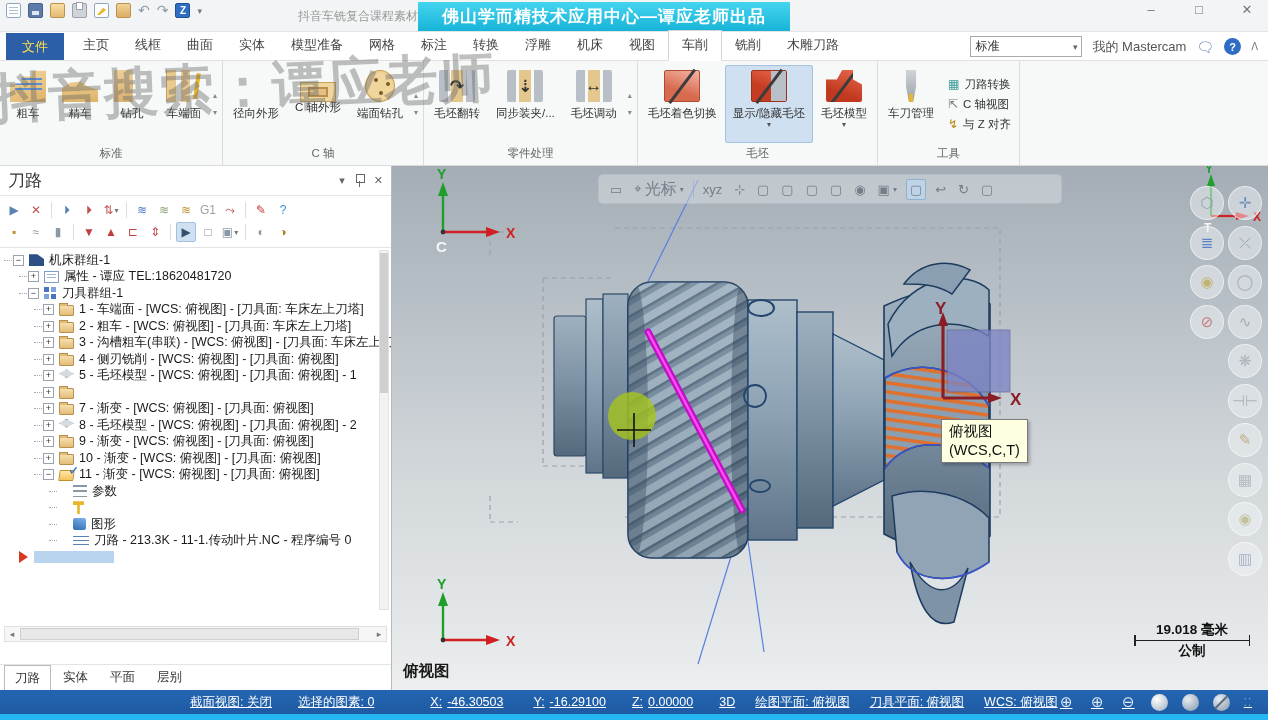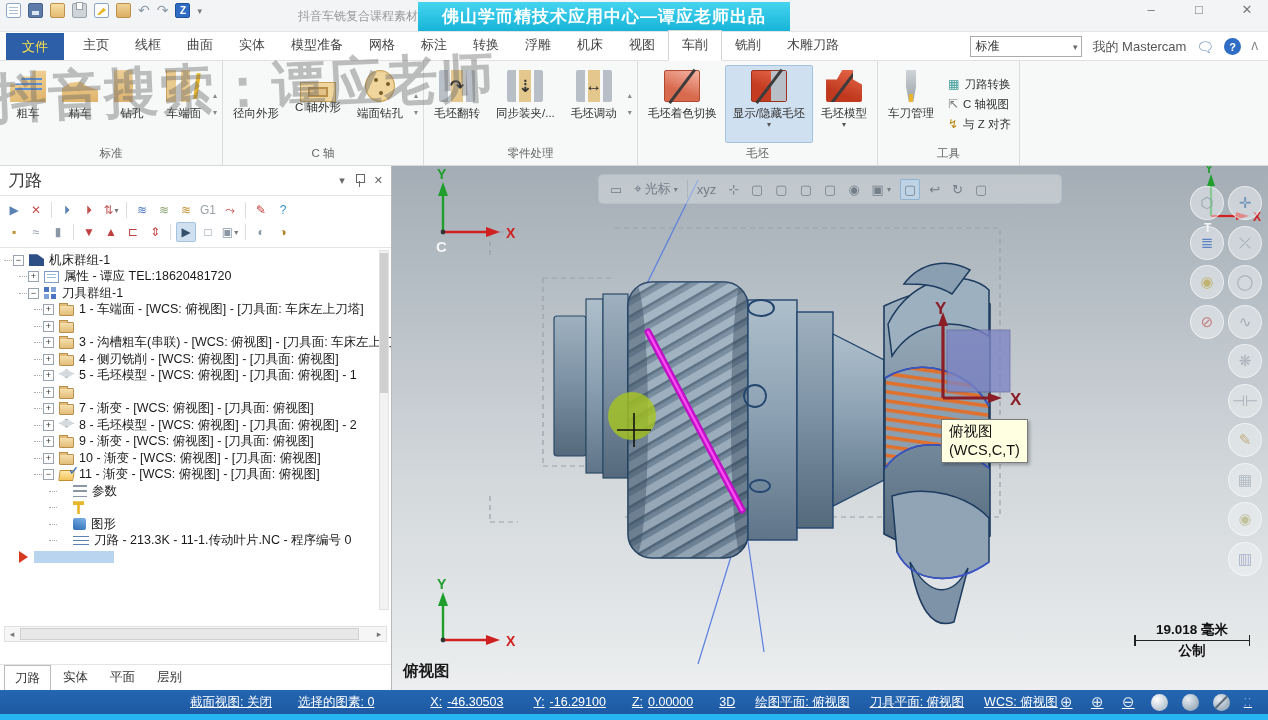--- a/index.html
+++ b/index.html
@@ -134,21 +134,21 @@
   .hscroll .hthumb{position:absolute;left:1px;top:1px;bottom:1px;width:96%;background:#e8e8e8;border:1px solid #d0d0d0;}
   .pspacer{height:20px;}
   .ptabs{height:26px;display:flex;align-items:flex-end;padding-left:4px;border-top:1px solid #e4e4e4;gap:2px;}
   .ptab{font-size:12.5px;color:#333;padding:4px 10px;}
   .ptab.active{border:1px solid #bbb;border-bottom:none;background:#fff;margin-bottom:-1px;}
 
   
   .viewport{position:relative;flex:1;height:100%;background:linear-gradient(#a4adb5 0%,#b7bfc6 25%,#d3d8db 60%,#eceeef 100%);overflow:hidden;}
   .vp-toolbar{position:absolute;left:206px;top:8px;width:464px;height:30px;background:rgba(228,233,237,0.42);border:1px solid rgba(170,182,192,0.55);border-radius:5px;display:flex;align-items:center;padding:0 8px;gap:6px;}
   .vti{font-size:13px;color:rgba(90,102,114,0.75);display:flex;align-items:center;gap:3px;padding:2px 3px;border-radius:2px;white-space:nowrap;}
-  .vti .t{font-size:13px;}
+  .vti .t{font-size:16px;}
   .vti.hl{background:rgba(190,214,236,0.8);border:1px solid rgba(140,175,205,0.9);}
   .vti .c8{font-size:8px;}
   .side-btn{position:absolute;width:34px;height:34px;border-radius:50%;background:rgba(240,243,245,0.5);border:1px solid rgba(255,255,255,0.55);display:flex;align-items:center;justify-content:center;font-size:15px;}
   .tooltip{position:absolute;left:549px;top:253px;background:#ffffe1;border:1px solid #7a7a7a;box-shadow:2px 2px 3px rgba(0,0,0,0.25);padding:2px 7px;font-size:14.5px;color:#111;line-height:1.32;z-index:20;}
   .scalebar{position:absolute;right:18px;bottom:30px;width:116px;text-align:center;color:#111;z-index:20;}
   .scalebar .line{position:relative;height:1.5px;background:#222;margin:1px 0;}
   .scalebar .line::before,.scalebar .line::after{content:"";position:absolute;top:-5px;width:1.5px;height:11px;background:#222;}
   .scalebar .line::before{left:0;}
   .scalebar .line::after{right:0;}
   .scalebar .v{font-size:13.5px;font-weight:bold;}
@@ -466,20 +466,21 @@
           <div class="trow" style="padding-left: 30px;">
             <span class="stub"></span>
             <span class="exp">+</span>
             <span class="ti ti-folder"></span>
             <span>1 - 车端面 - [WCS: 俯视图] - [刀具面: 车床左上刀塔]</span>
           </div>
           <div class="trow" style="padding-left: 30px;">
             <span class="stub"></span>
             <span class="exp">+</span>
             <span class="ti ti-folder"></span>
+            <span>2 - 粗车 - [WCS: 俯视图] - [刀具面: 车床左上刀塔]</span>
           </div>
           <div class="trow" style="padding-left: 30px;">
             <span class="stub"></span>
             <span class="exp">+</span>
             <span class="ti ti-folder"></span>
             <span>3 - 沟槽粗车(串联) - [WCS: 俯视图] - [刀具面: 车床左上刀</span>
           </div>
           <div class="trow" style="padding-left: 30px;">
             <span class="stub"></span>
             <span class="exp">+</span>

